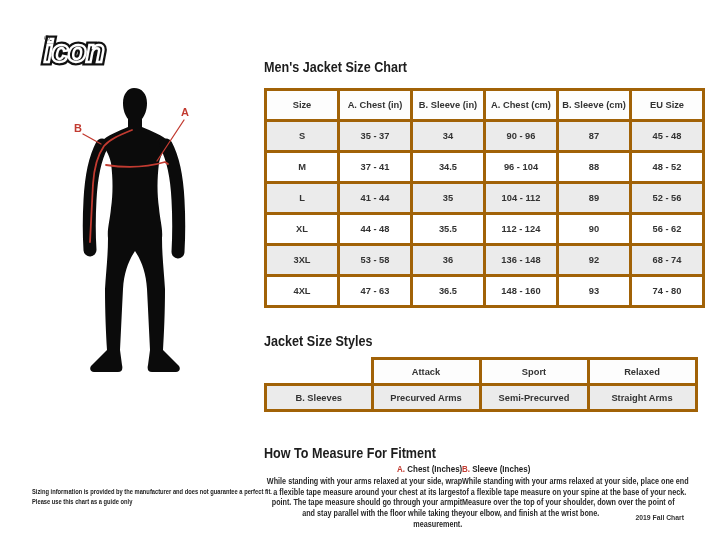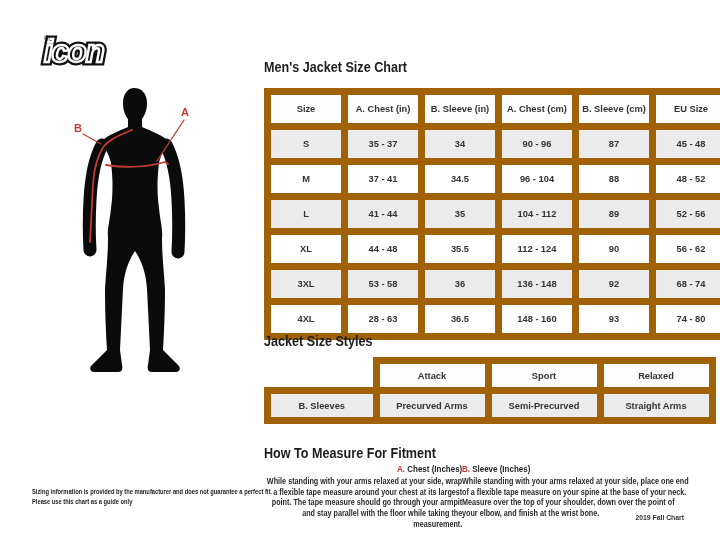--- a/index.html
+++ b/index.html
@@ -20,21 +20,21 @@
 
   
   .rightcol{position:absolute;left:264px;top:0;width:420px;height:540px;}
   .section-title{position:absolute;left:0;font-weight:700;font-size:15px;color:#1d1d1d;
                  white-space:nowrap;transform:scaleX(0.84);transform-origin:0 0;}
   #title-size{top:58px;}
   #title-styles{top:332px;}
   #title-measure{top:444px;}
 
   table{border-collapse:collapse;table-layout:fixed;}
-  th,td{border:7px solid #a16207;text-align:center;vertical-align:middle;
+  th,td{border:3px solid #a16207;text-align:center;vertical-align:middle;
         font-weight:700;color:#333;padding:0;}
   .size-table{position:absolute;left:0;top:88px;width:420px;}
   .size-table th,.size-table td{width:70px;height:28px;font-size:9.3px;}
   .size-table thead th{background:#fdfdfd;}
   .size-table tbody tr:nth-child(odd){background:#ebebeb;}
   .size-table tbody tr:nth-child(even){background:#ffffff;}
 
   .style-table{position:absolute;left:0;top:357px;width:420px;}
   .style-table th,.style-table td{width:105px;height:23px;font-size:9.3px;}
   .style-table thead th{background:#fdfdfd;}
@@ -150,21 +150,21 @@
           <tr>
             <td>3XL</td>
             <td>53 - 58</td>
             <td>36</td>
             <td>136 - 148</td>
             <td>92</td>
             <td>68 - 74</td>
           </tr>
           <tr>
             <td>4XL</td>
-            <td>28 - 63</td>
+            <td>47 - 63</td>
             <td>36.5</td>
             <td>148 - 160</td>
             <td>93</td>
             <td>74 - 80</td>
           </tr>
         </tbody>
       </table>
 
     <div class="section-title" id="title-styles">Jacket Size Styles</div>
 

